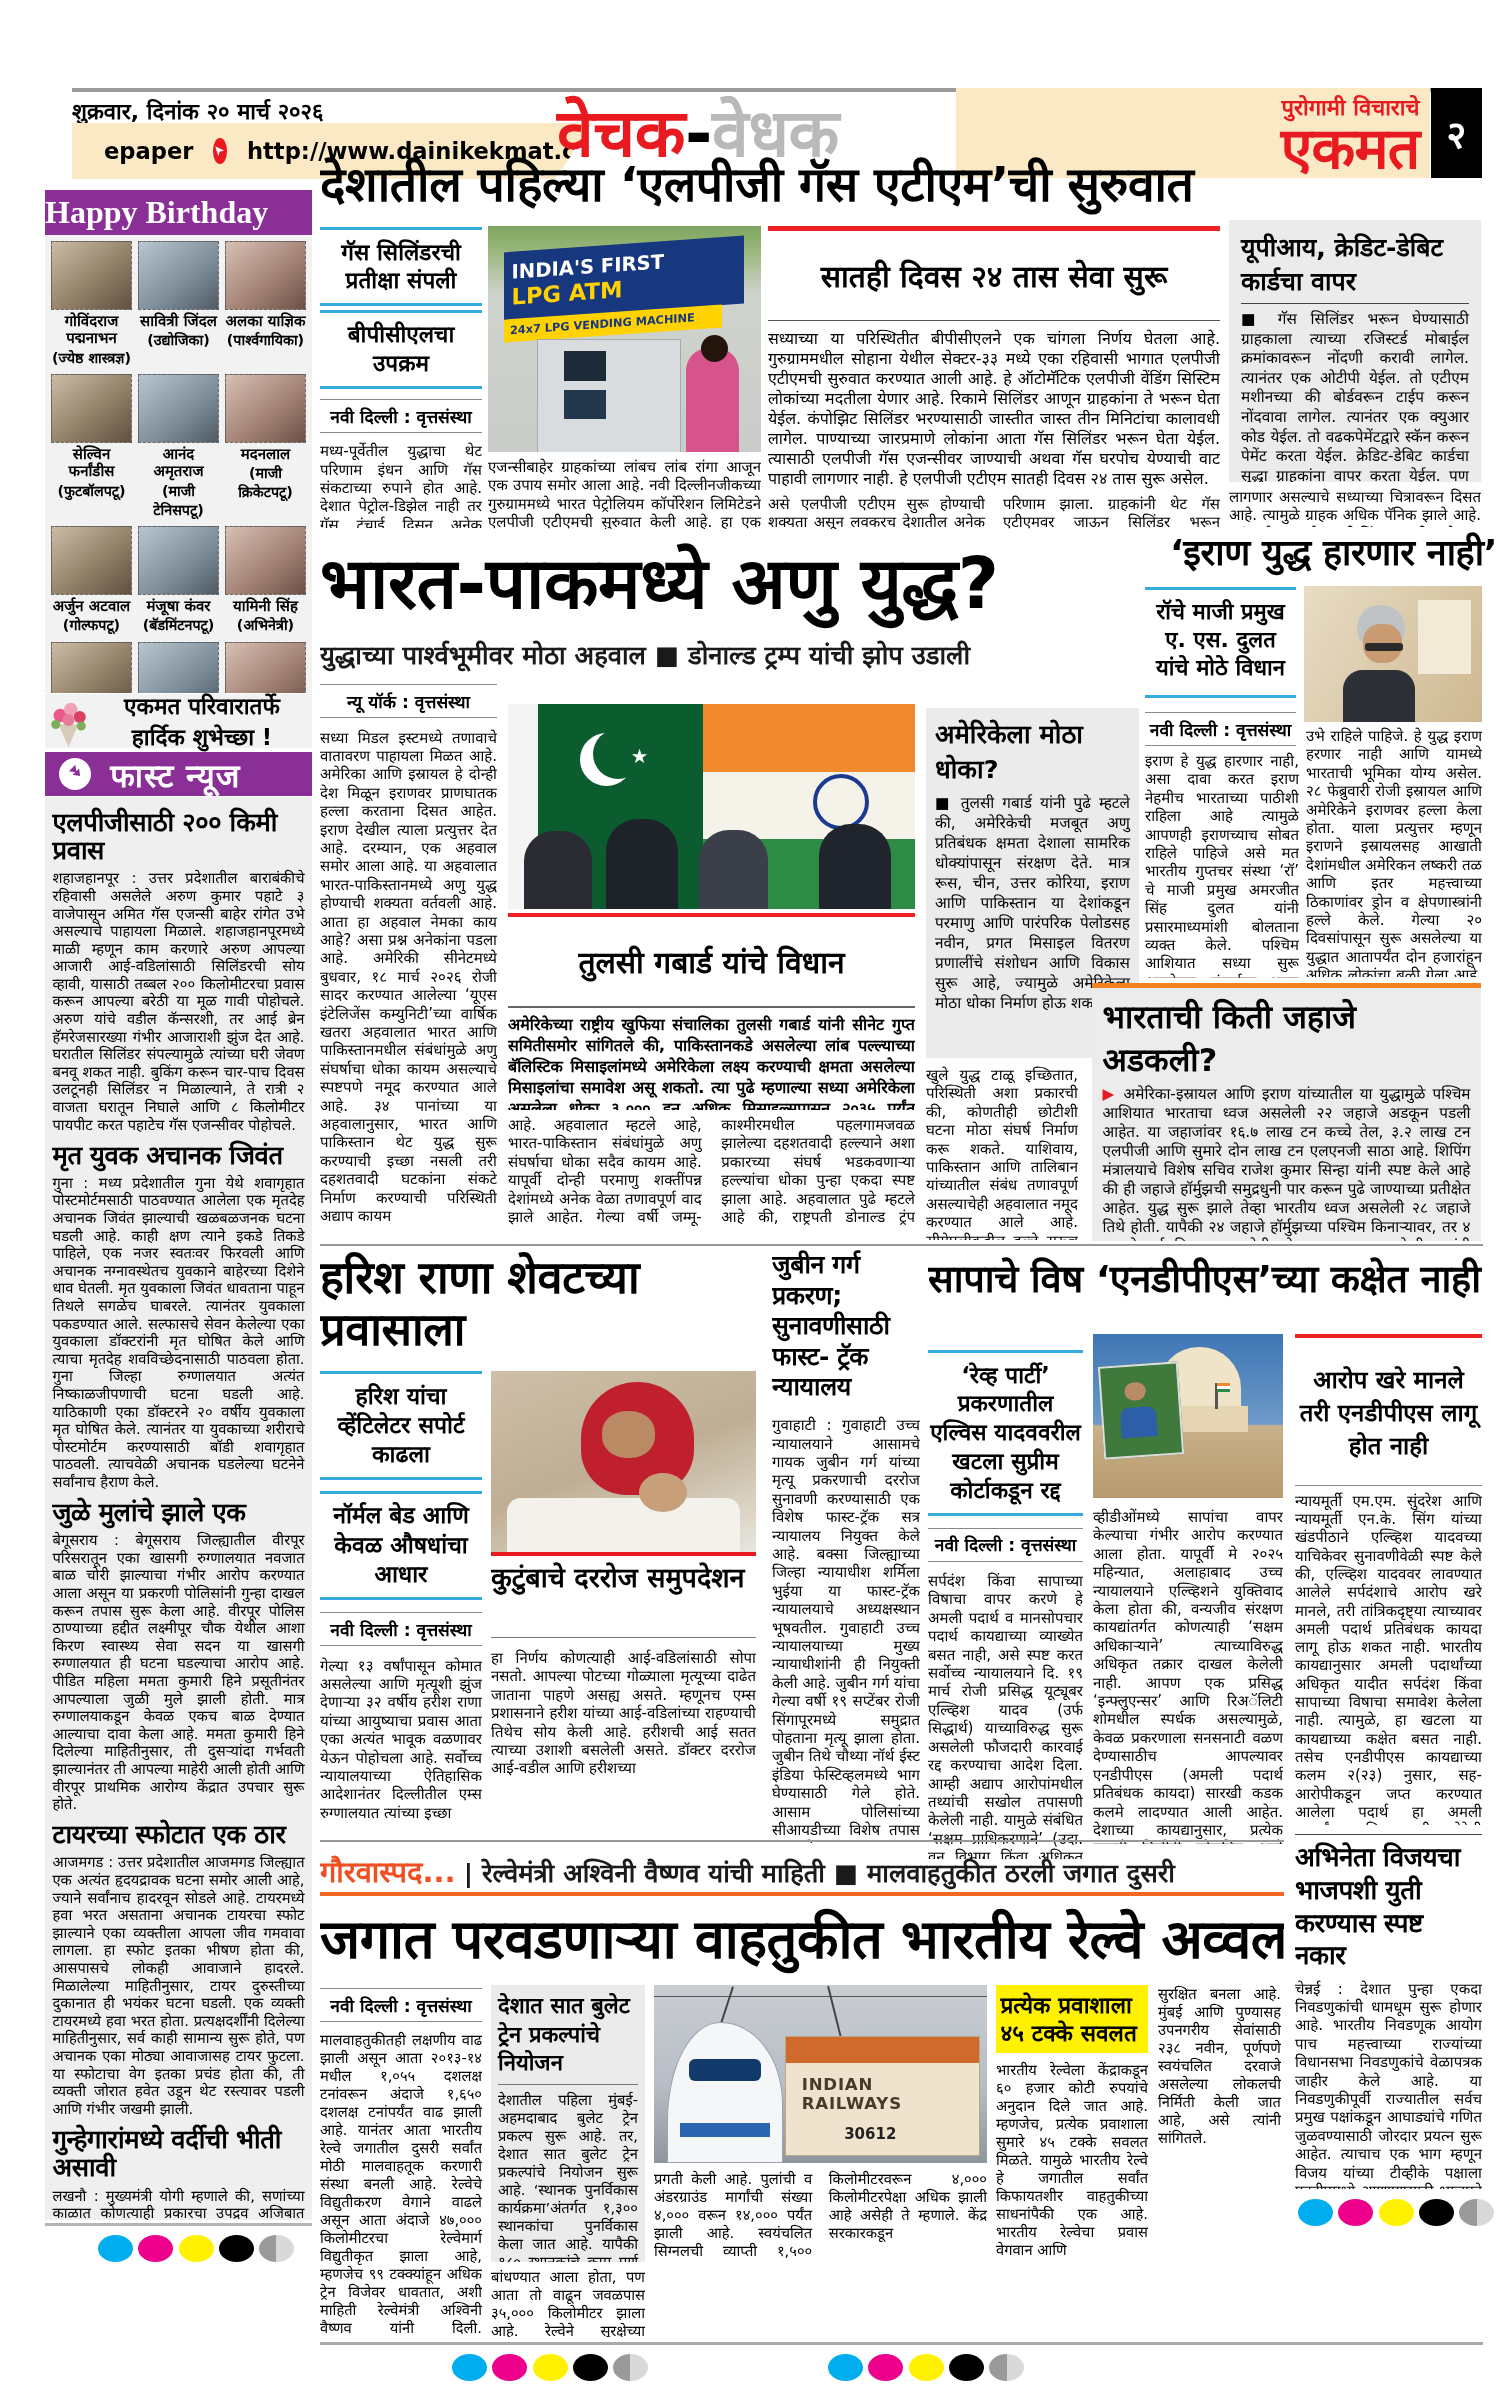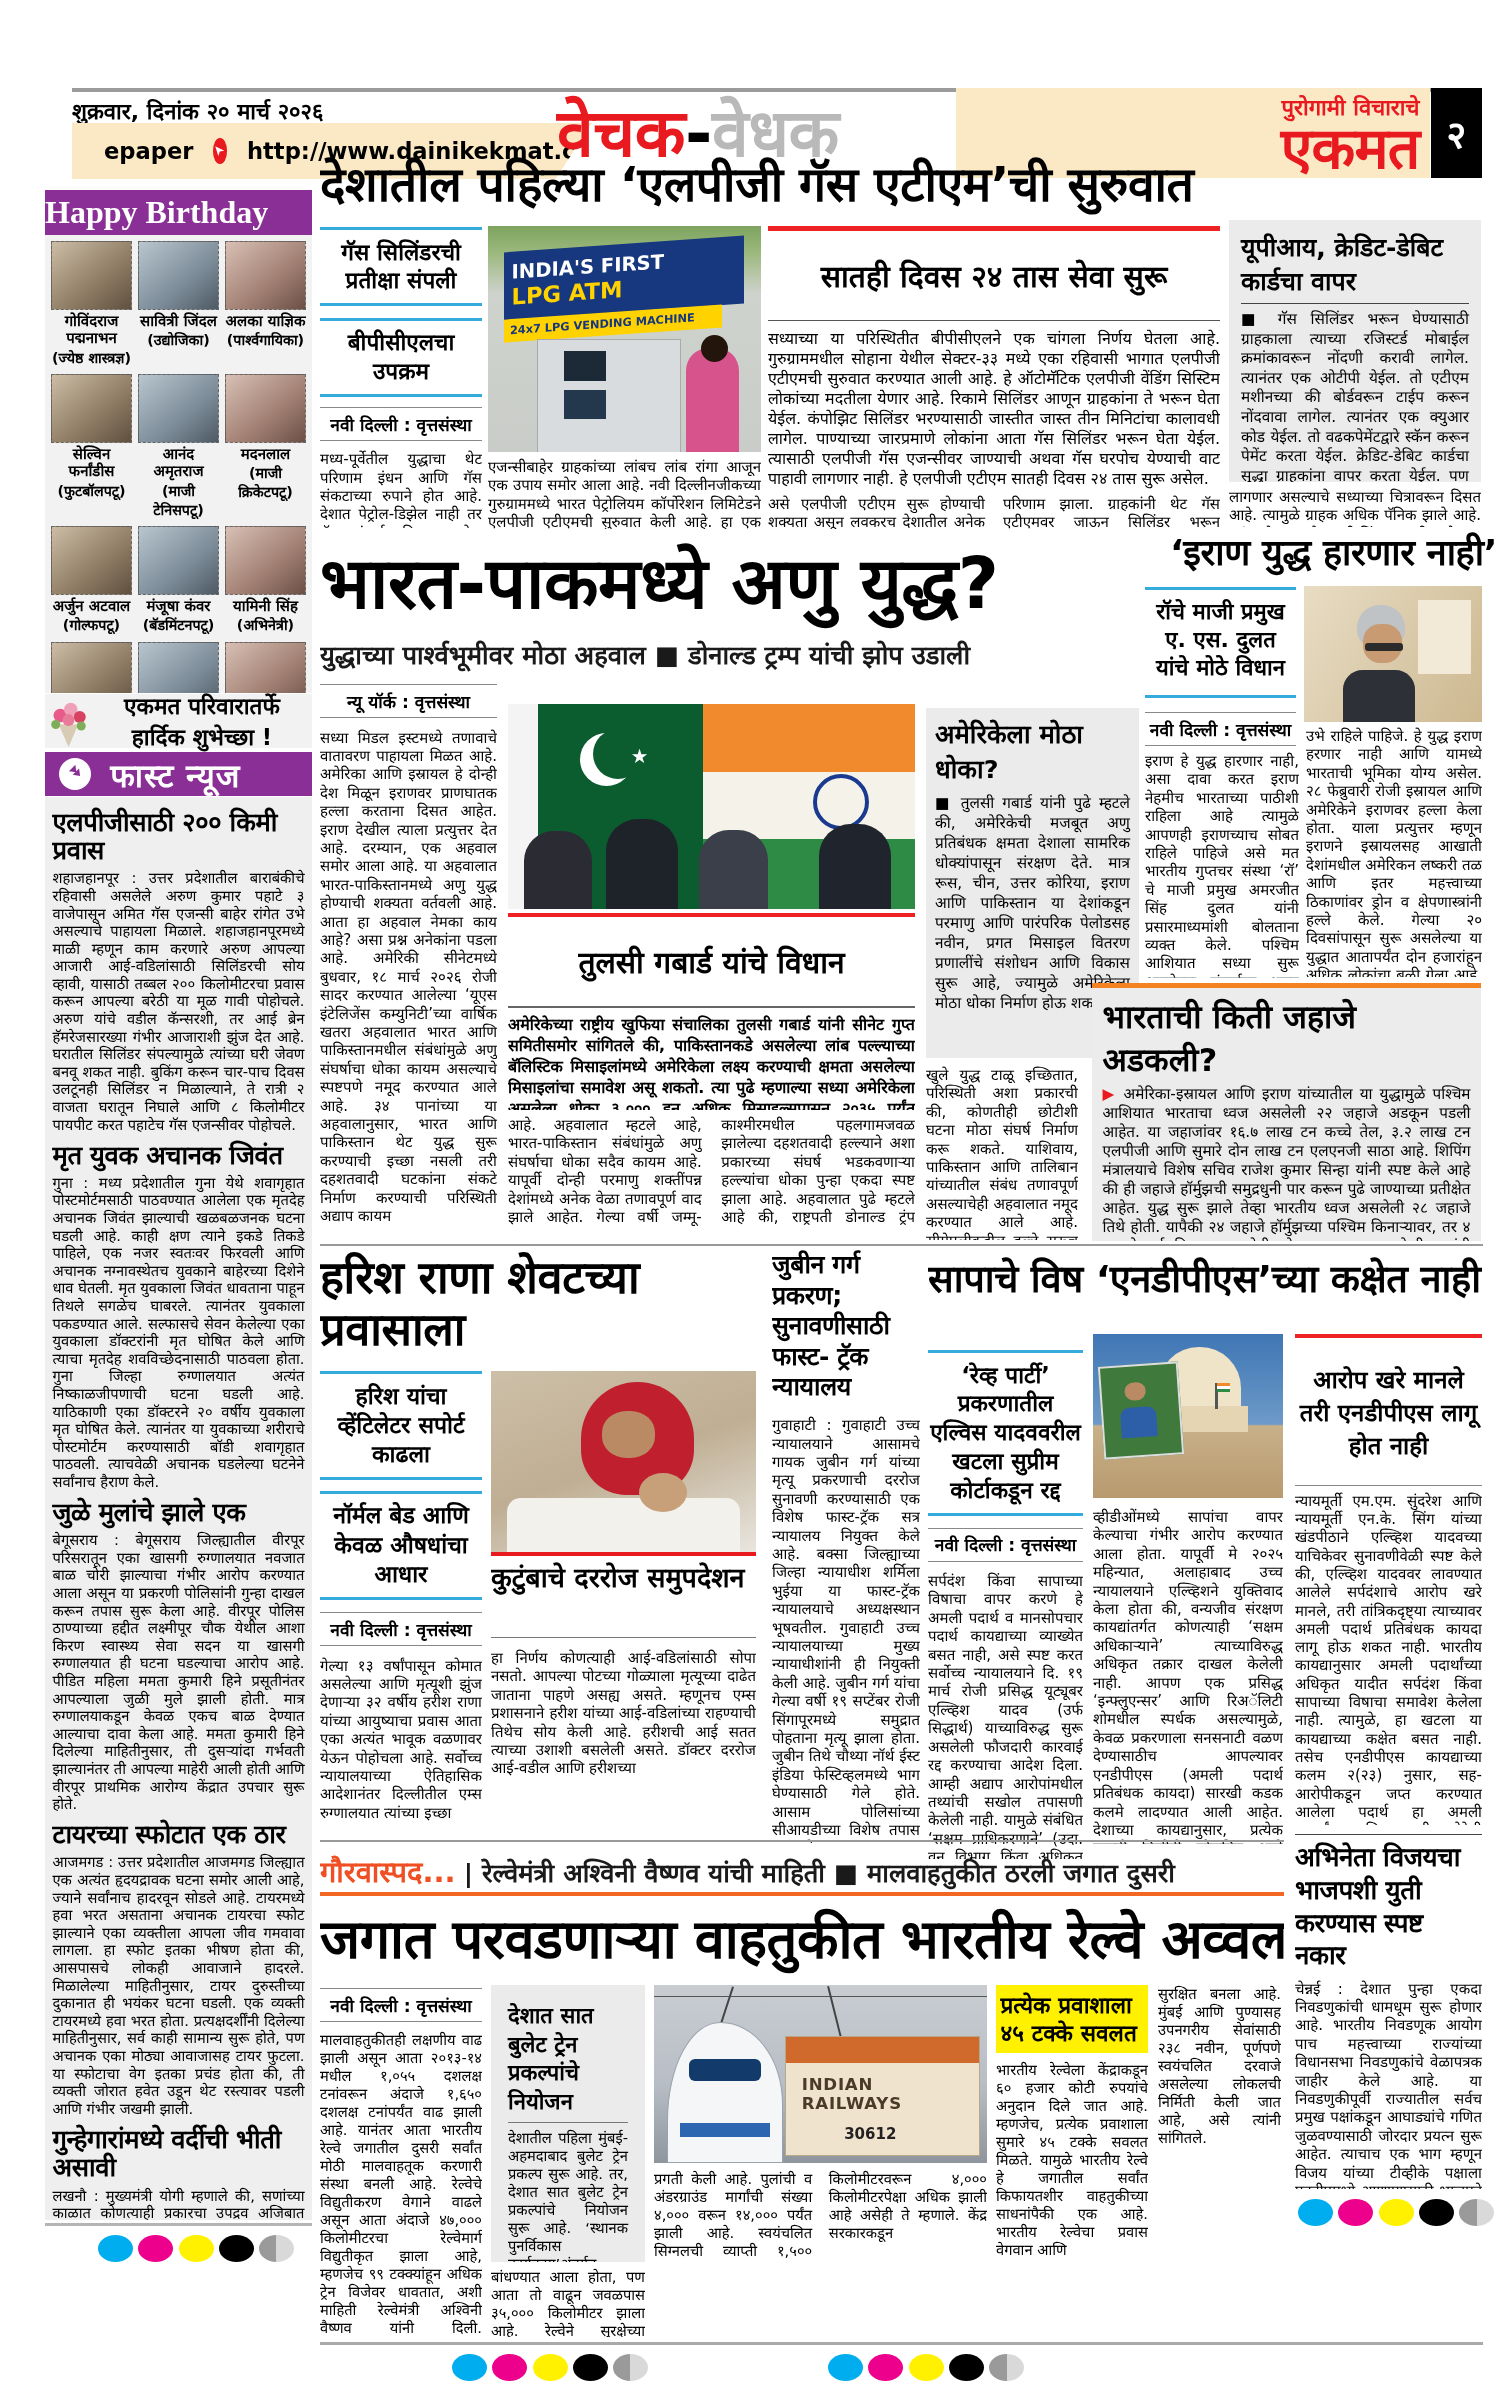--- a/index.html
+++ b/index.html
@@ -186,21 +186,21 @@
 </div>
 <div class="abs" style="left:45px;top:2223px;width:267px;height:3px;background:#b5b5b5"></div>
 <div class="abs" style="left:98px;top:2235px">
   <span class="dot dot-c"></span><span class="dot dot-m"></span><span class="dot dot-y"></span><span class="dot dot-k"></span><span class="dot dot-g"></span>
 </div>
 
 <div class="abs hl ctr nowrap clip" style="left:320px;top:148px;width:898px;height:72px;font-size:48px;line-height:72px">देशातील पहिल्या ‘एलपीजी गॅस एटीएम’ची सुरुवात</div>
 
 <div class="abs clip" style="left:320px;top:227px;width:162px;height:301px">
   <div class="bluesub">गॅस सिलिंडरची प्रतीक्षा संपली</div>
-  <div class="bluesub" style="margin-top:12px">बीपीसीएलचा उपक्रम</div>
+  <div class="bluesub" style="margin-top:4px">बीपीसीएलचा उपक्रम</div>
   <div class="dateline" style="margin-top:10.5px">नवी दिल्ली : वृत्तसंस्था</div>
   <p class="body20" style="margin:9px 0 0 0">मध्य-पूर्वेतील युद्धाचा थेट परिणाम इंधन आणि गॅस संकटाच्या रुपाने होत आहे. देशात पेट्रोल-डिझेल नाही तर गॅस टंचाई दिसून अनेक नागरिक लांबच लांब रांगेत उभे राहत असल्याचे चित्र आहे. गॅस सिलिंडर वेळेवर मिळत नसल्याने नागरिक हैराण झाले असून, सरकारने मात्र तुटवडा नसल्याचा दावा केला आहे. पुरवठा विस्कळीत झाल्याने अनेक शहरांत गॅस एजन्सींबाहेर रांगा दिसत आहेत.</p>
 </div>
 
 <div class="abs clip" style="left:488px;top:226px;width:273px;height:226px;background:linear-gradient(180deg,#7da45e 0%,#9cb97e 12%,#cfd3cd 30%,#c9ccc8 100%)">
   <div style="position:absolute;left:6%;top:8%;width:88%;height:30%;background:#17377e;transform:skewY(-4deg);display:flex;flex-direction:column;justify-content:center;padding-left:7.5px;box-sizing:border-box">
     <div style="color:#fff;font-weight:bold;font-size:19.6px">INDIA'S FIRST</div>
     <div style="color:#ffd200;font-weight:bold;font-size:22.6px">LPG ATM</div>
   </div>
   <div style="position:absolute;left:6%;top:38%;width:80%;height:10%;background:#ffd200;transform:skewY(-4deg);display:flex;align-items:center;padding-left:6px;box-sizing:border-box">
@@ -356,21 +356,21 @@
   <span class="b" style="color:#1a1a1a">| रेल्वेमंत्री अश्विनी वैष्णव यांची माहिती  ■  मालवाहतुकीत ठरली जगात दुसरी</span>
 </div>
 <div class="abs" style="left:320px;top:1892px;width:964px;height:3.8px;background:#f26822"></div>
 <div class="abs hl ctr nowrap clip" style="left:320px;top:1901px;width:964px;height:78px;font-size:54px;line-height:78px">जगात परवडणाऱ्या वाहतुकीत भारतीय रेल्वे अव्वल</div>
 
 <div class="abs clip" style="left:320px;top:1988px;width:162px;height:348px">
   <div class="dateline">नवी दिल्ली : वृत्तसंस्था</div>
   <p class="body19" style="margin:9px 0 0 0">मालवाहतुकीतही लक्षणीय वाढ झाली असून आता २०१३-१४ मधील १,०५५ दशलक्ष टनांवरून अंदाजे १,६५० दशलक्ष टनांपर्यंत वाढ झाली आहे. यानंतर आता भारतीय रेल्वे जगातील दुसरी सर्वांत मोठी मालवाहतूक करणारी संस्था बनली आहे. रेल्वेचे विद्युतीकरण वेगाने वाढले असून आता अंदाजे ४७,००० किलोमीटरचा रेल्वेमार्ग विद्युतीकृत झाला आहे, म्हणजेच ९९ टक्क्यांहून अधिक ट्रेन विजेवर धावतात, अशी माहिती रेल्वेमंत्री अश्विनी वैष्णव यांनी दिली. रेल्वेमार्गाच्या बांधकामालाही गती मिळाली आहे. पूर्वी सुमारे १५,००० किलोमीटर रेल्वेमार्ग</p>
 </div>
 
-<div class="abs clip graybox" style="left:491px;top:1985px;width:154px;height:277px;padding:17px;box-sizing:border-box">
+<div class="abs clip graybox" style="left:491px;top:1985px;width:154px;height:277px;padding:7px;box-sizing:border-box">
   <div class="b ctr" style="font-size:22px;line-height:1.3;border-bottom:1.5px solid #777;padding-bottom:6px">देशात सात बुलेट ट्रेन प्रकल्पांचे नियोजन</div>
   <p class="body19" style="margin:6px 0 0 0">देशातील पहिला मुंबई-अहमदाबाद बुलेट ट्रेन प्रकल्प सुरू आहे. तर, देशात सात बुलेट ट्रेन प्रकल्पांचे नियोजन सुरू आहे. ‘स्थानक पुनर्विकास कार्यक्रमा’अंतर्गत १,३०० स्थानकांचा पुनर्विकास केला जात आहे. यापैकी १८० स्थानकांचे काम पूर्ण झाले. तर, ५०० स्थानकांचे काम अंतिम टप्प्यात आहे आणि उर्वरित स्थानकांवरील काम वेगाने सुरू आहे असेही त्यांनी म्हटले आहे.</p>
 </div>
 <p class="abs clip body19" style="left:491px;top:2268px;width:154px;height:69px;margin:0">बांधण्यात आला होता, पण आता तो वाढून जवळपास ३५,००० किलोमीटर झाला आहे. रेल्वेने सुरक्षेच्या बाबतीतही लक्षणीय</p>
 
 <div class="abs clip" style="left:654px;top:1985px;width:333px;height:178px;background:linear-gradient(180deg,#c9cdd2 0%,#b8bec6 55%,#8f959c 100%)">
   <div style="position:absolute;left:0;top:6%;width:100%;height:1.5px;background:#555"></div>
   <div style="position:absolute;left:20%;top:0;width:2.3px;height:40%;background:#444;transform:rotate(18deg)"></div>
   <div style="position:absolute;left:55%;top:0;width:2.3px;height:46%;background:#444;transform:rotate(-14deg)"></div>
   <div style="position:absolute;left:4%;bottom:0;width:34%;height:78%;background:#f4f6f8;border-radius:46% 54% 0 0/70% 58% 0 0;border:1.5px solid #9aa2ab">

